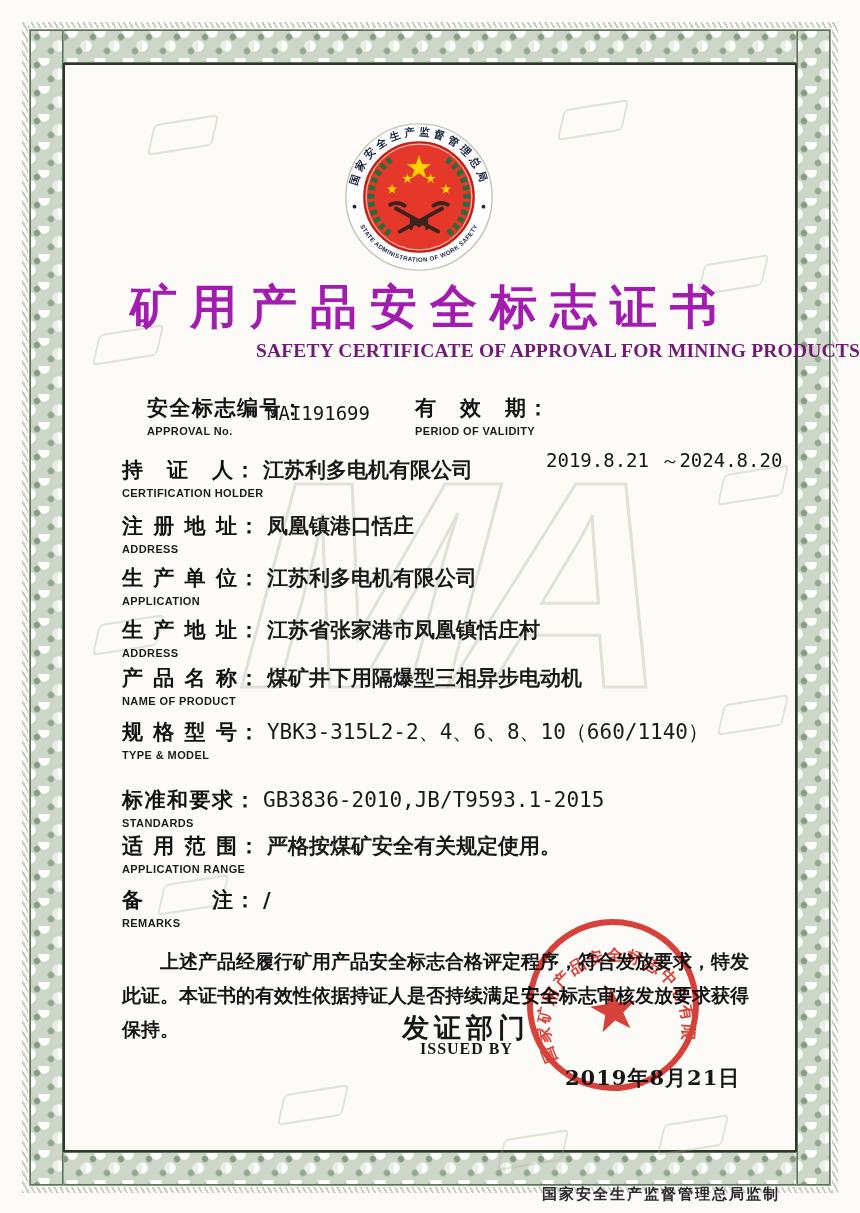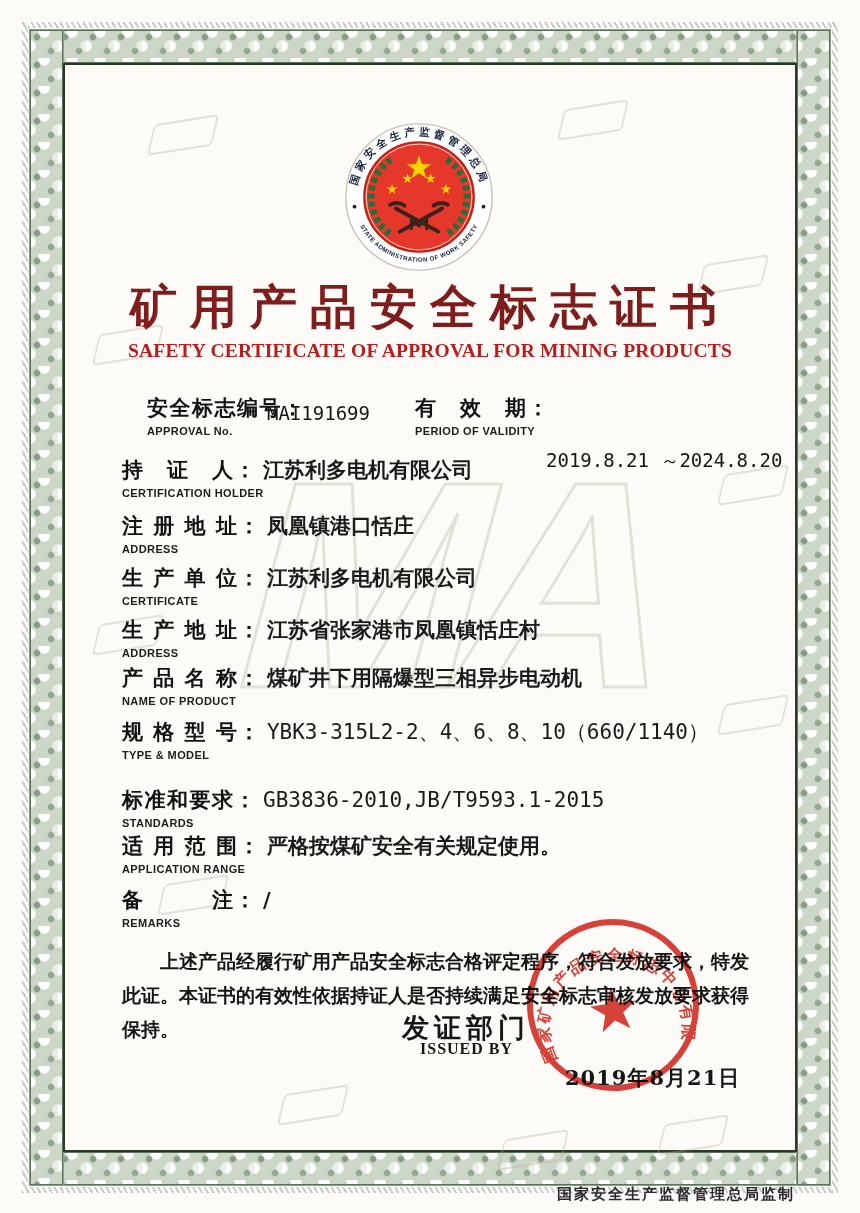--- a/index.html
+++ b/index.html
@@ -33,22 +33,22 @@
   
   .wm-ma{
     position:absolute;left:185px;top:415px;width:520px;text-align:center;
     font-family:"Liberation Sans","DejaVu Sans",sans-serif;
     font-size:295px;font-weight:bold;font-style:italic;letter-spacing:-28px;
     color:rgba(OMIT,0,0,0);color:transparent;-webkit-text-stroke:3px rgba(196,191,176,.45);
     transform:skewX(-4deg);pointer-events:none;
   }
   .wm-chip{position:absolute;width:62px;height:26px;border:2px solid rgba(180,174,158,.33);border-radius:5px;transform:rotate(-9deg) skewX(-22deg);}
   
-  .title-cn{position:absolute;left:0;right:0;top:276px;text-align:center;font-size:47px;font-weight:bold;letter-spacing:13px;color:#7f1d1d;}
-  .title-en{position:absolute;left:0;right:0;top:340px;text-align:center;font-size:19.5px;font-weight:bold;letter-spacing:.2px;color:#b91c1c;font-family:"Liberation Serif","DejaVu Serif",serif;}
+  .title-cn{position:absolute;left:0;right:0;top:276px;text-align:center;font-size:47px;font-weight:bold;letter-spacing:13px;color:#a21caf;}
+  .title-en{position:absolute;left:0;right:0;top:340px;text-align:right;font-size:19.5px;font-weight:bold;letter-spacing:.2px;color:#701a75;font-family:"Liberation Serif","DejaVu Serif",serif;}
   
   .lbl{font-size:21px;font-weight:bold;letter-spacing:1.5px;color:#121212;}
   .en{font-family:"Liberation Sans","DejaVu Sans",sans-serif;font-size:11px;font-weight:bold;letter-spacing:.4px;color:#1c1c1c;margin-top:3px;}
   .val{font-size:21px;font-weight:600;color:#1a1a1a;}
   .num{font-family:"DejaVu Sans Mono","Liberation Mono",monospace;font-size:19px;font-weight:normal;}
   .apr-label{position:absolute;left:147px;top:394px;}
   .apr-value{position:absolute;left:267px;top:402px;}
   .val-label{position:absolute;left:415px;top:394px;}
   .val-value{position:absolute;left:546px;top:402px;margin-top:46px;}
   
@@ -56,21 +56,21 @@
   .field .row{white-space:nowrap;}
   .field .val{margin-left:6px;}
   
   .statement{position:absolute;left:122px;right:110px;top:944px;font-size:19px;font-weight:600;line-height:34px;text-indent:2em;color:#151515;}
   
   .issued-cn{position:absolute;left:402px;top:1010px;font-size:27px;font-weight:bold;letter-spacing:5px;}
   .issued-en{position:absolute;left:420px;top:1040px;font-family:"Liberation Serif","DejaVu Serif",serif;font-size:16px;font-weight:bold;letter-spacing:1px;}
   .issue-date{position:absolute;left:565px;top:1064px;font-size:21px;font-weight:bold;letter-spacing:1px;}
   .seal{position:absolute;left:523px;top:915px;width:180px;height:180px;opacity:.88;mix-blend-mode:multiply;transform:rotate(-8deg);}
   
-  .footer{position:absolute;right:65px;top:1185px;font-size:15px;font-weight:bold;letter-spacing:2px;color:#2a2a2a;font-family:Liberation Serif, serif;}
+  .footer{position:absolute;right:80px;top:1185px;font-size:15px;font-weight:bold;letter-spacing:2px;color:#2a2a2a;font-family:Liberation Serif, serif;}
   
   .emblem{position:absolute;left:342px;top:120px;width:154px;height:154px;}
 </style>
 </head>
 <body>
 
 <div class="page">
 
   <div class="rope t"></div>
   <div class="rope b"></div>
@@ -150,21 +150,21 @@
   <div class="field" style="top:456px;">
     <div class="row"><span class="lbl">持　证　人：</span><span class="val">江苏利多电机有限公司</span></div>
     <div class="en">CERTIFICATION HOLDER</div>
   </div>
   <div class="field" style="top:512px;">
     <div class="row"><span class="lbl">注 册 地 址：</span><span class="val">凤凰镇港口恬庄</span></div>
     <div class="en">ADDRESS</div>
   </div>
   <div class="field" style="top:564px;">
     <div class="row"><span class="lbl">生 产 单 位：</span><span class="val">江苏利多电机有限公司</span></div>
-    <div class="en">CERTIFICATE</div>
+    <div class="en">APPLICATION</div>
   </div>
   <div class="field" style="top:616px;">
     <div class="row"><span class="lbl">生 产 地 址：</span><span class="val">江苏省张家港市凤凰镇恬庄村</span></div>
     <div class="en">ADDRESS</div>
   </div>
   <div class="field" style="top:664px;">
     <div class="row"><span class="lbl">产 品 名 称：</span><span class="val">煤矿井下用隔爆型三相异步电动机</span></div>
     <div class="en">NAME OF PRODUCT</div>
   </div>
   <div class="field" style="top:718px;">

